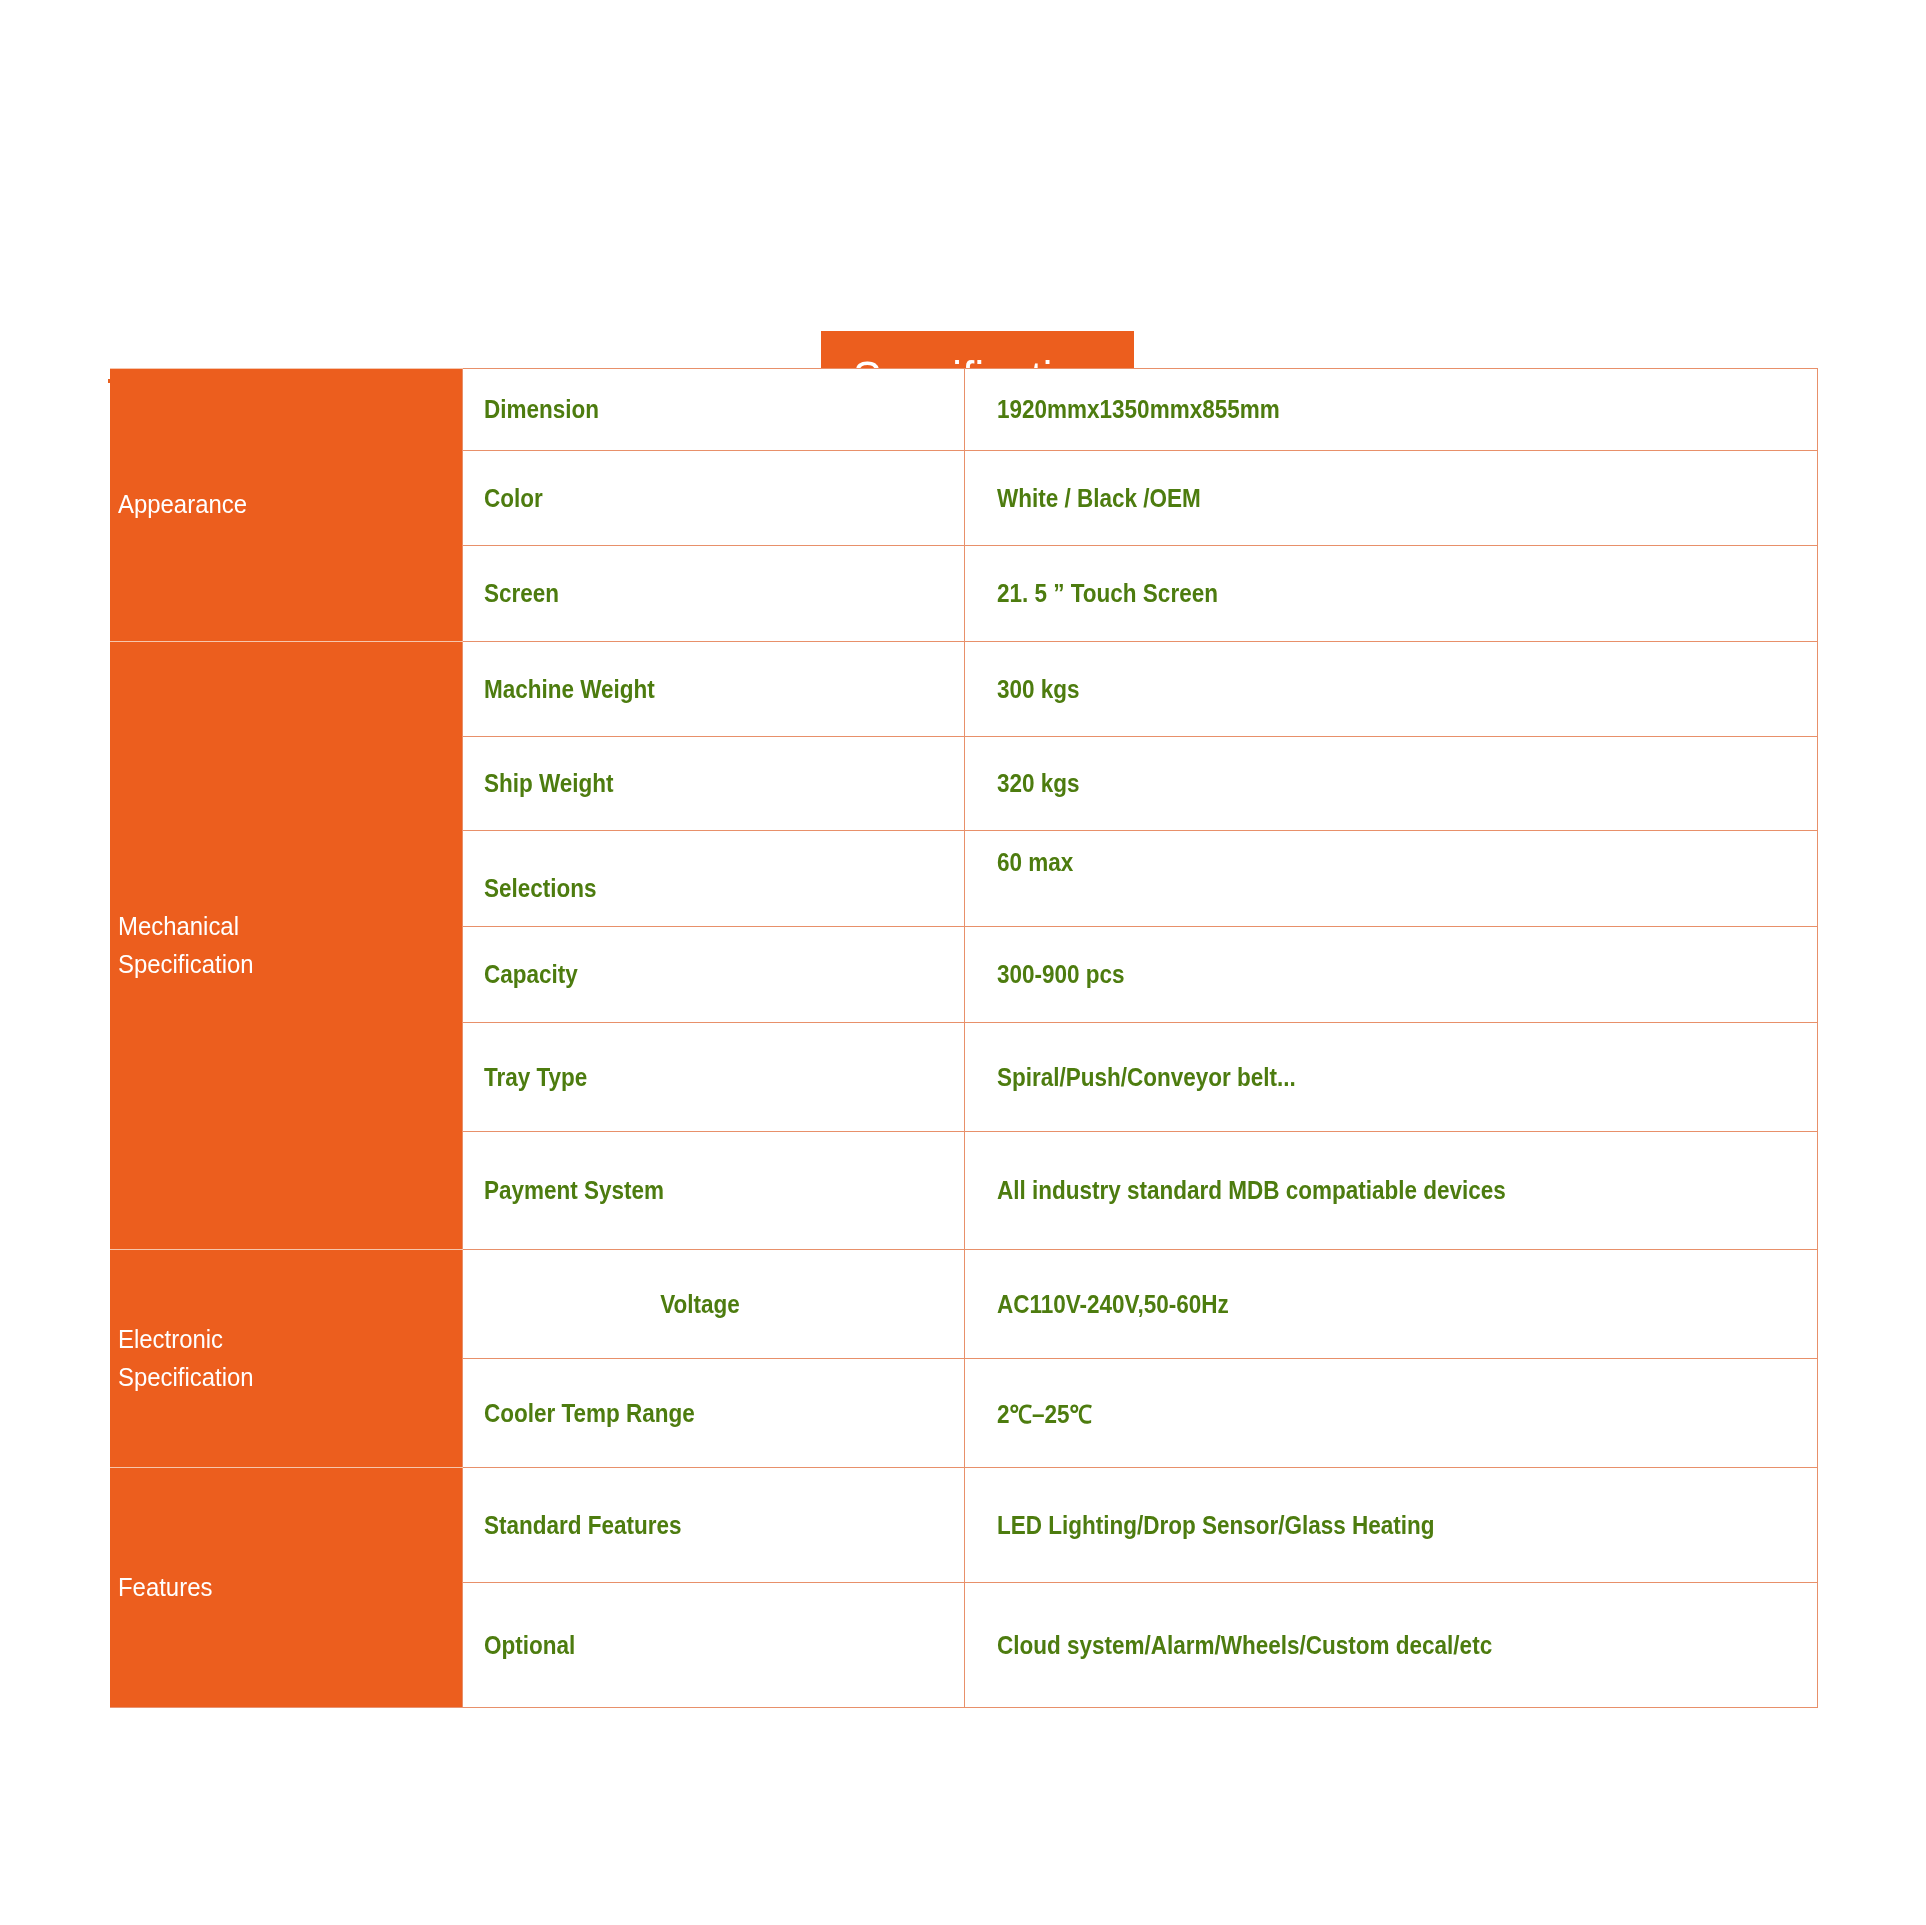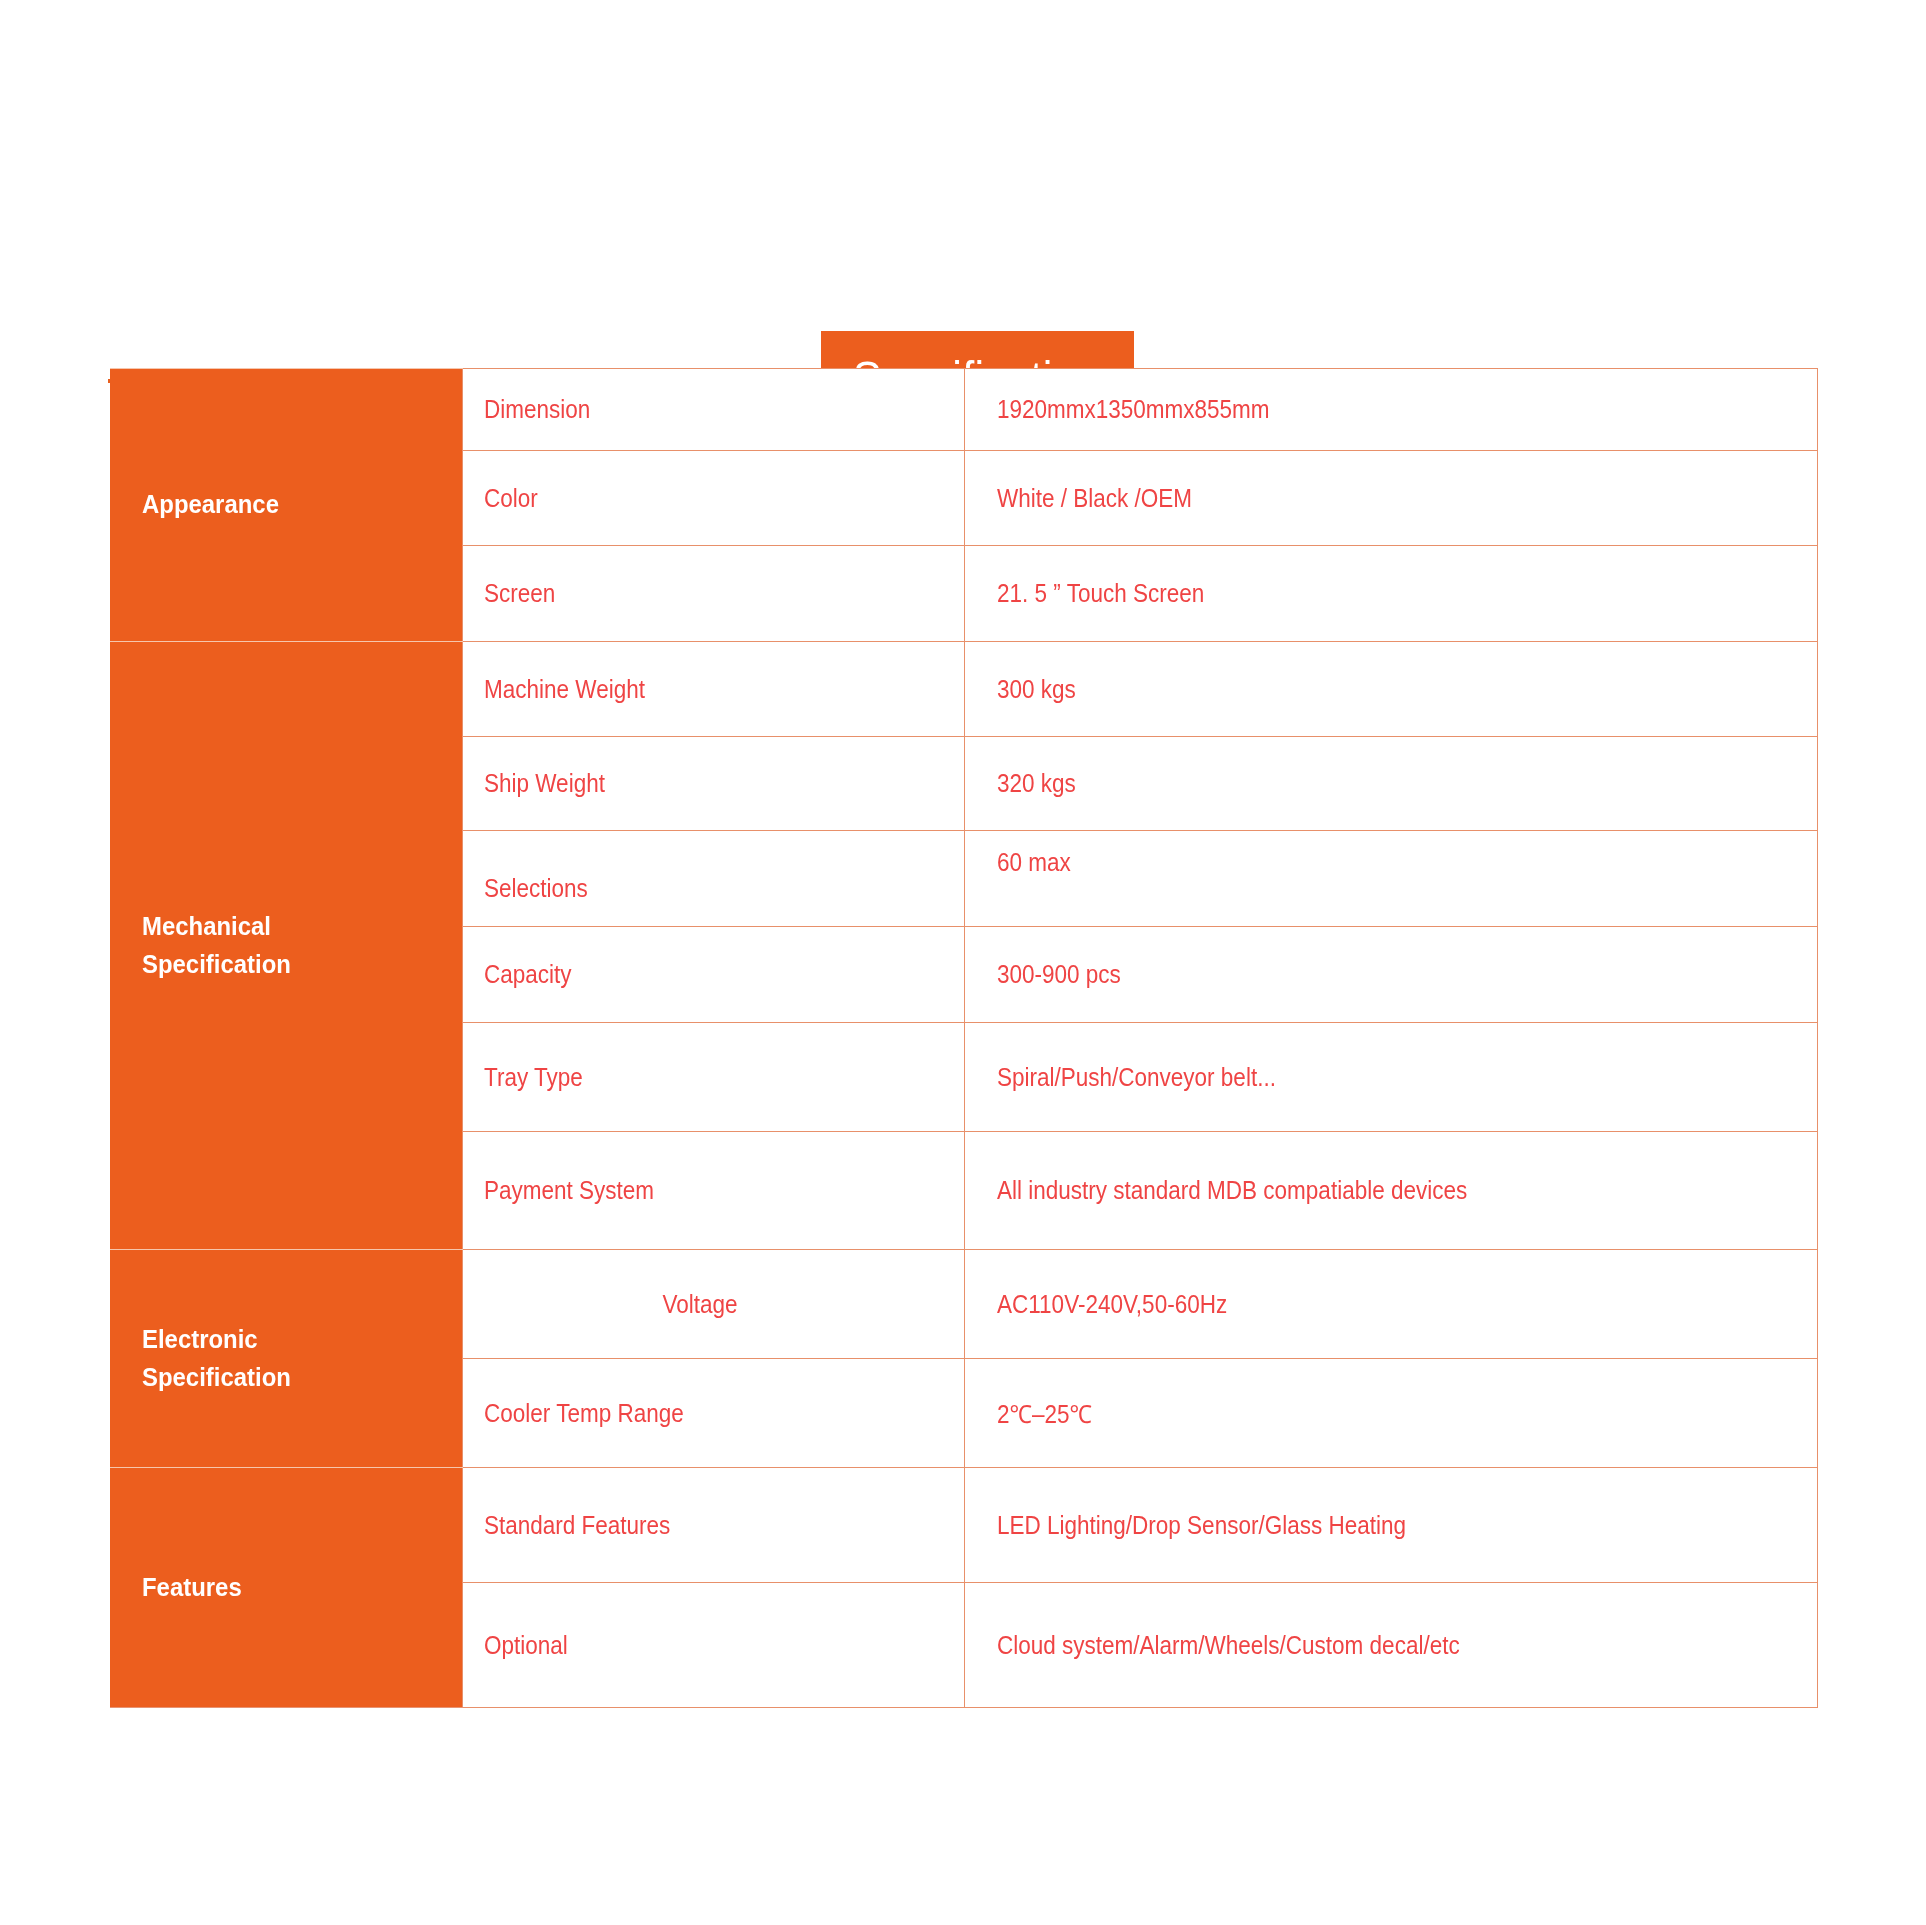--- a/index.html
+++ b/index.html
@@ -71,37 +71,37 @@
 
   .col-cat   { width: 352px; }
   .col-label { width: 502px; }
   .col-value { width: 853px; }
 
   
   td.cat-cell {
     background: #EC5E1E;
     color: #ffffff;
     font-size: 26px;
-    font-weight: 700;
-    padding-left: 32px;
+    font-weight: 400;
+    padding-left: 8px;
     line-height: 1.45;
     border-bottom: 1.9px solid #F6C6AD;
     vertical-align: middle;
     transform: none;
   }
   td.cat-cell.last-cat { border-bottom: 1.9px solid #E79373; margin-left: 29px; }
   .cat-text { display: block; transform: scaleX(0.92); transform-origin: left center; }
 
   
   td.label-cell,
   td.value-cell {
     background: #ffffff;
-    color: #ef4444;
+    color: #4d7c0f;
     font-size: 25px;
-    font-weight: 400;
+    font-weight: 700;
     border-bottom: 1.9px solid #E8906A;
     border-left: 1.9px solid #E8906A;
   }
   td.label-cell { padding-left: 21px; }
   td.value-cell { padding-left: 32px; padding-right: 15px; }
   td.value-cell.right-edge { border-right: 1.9px solid #E8906A; }
   .cell-text { display: block; transform: scaleX(0.9); transform-origin: left center; white-space: nowrap; }
 
   
   .nudge-up   { position: relative; top: -16.3px; }

